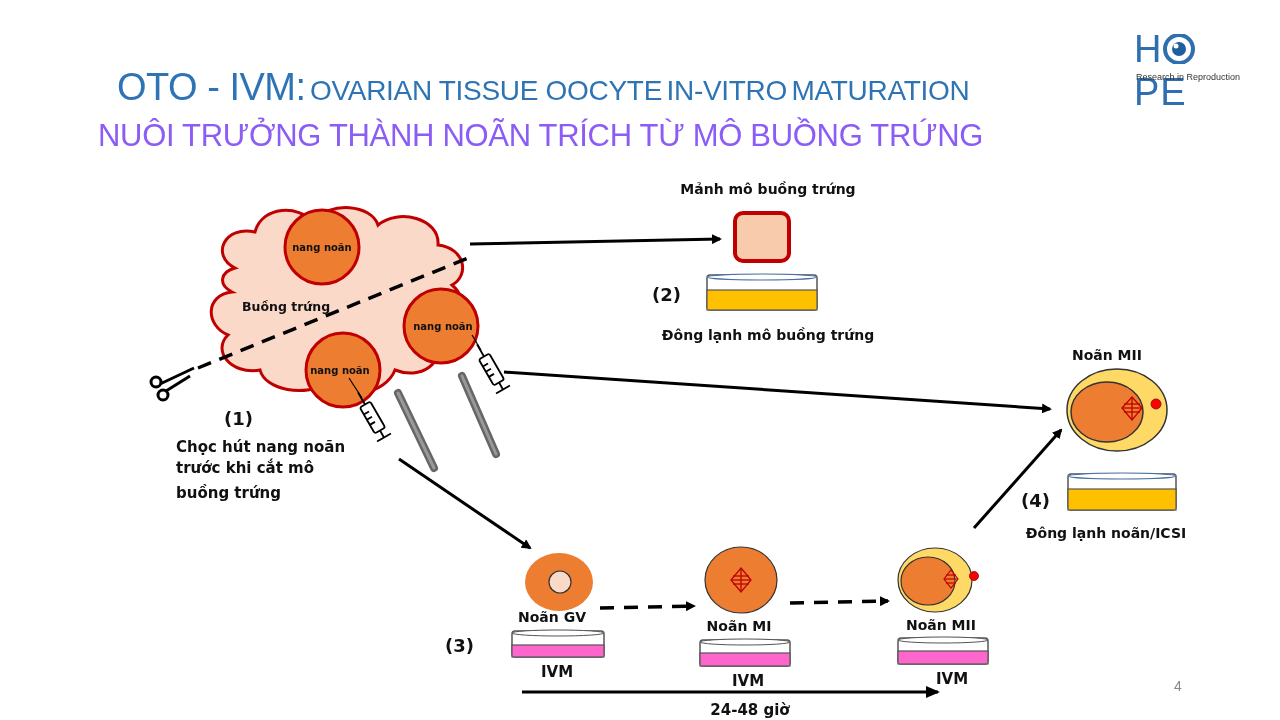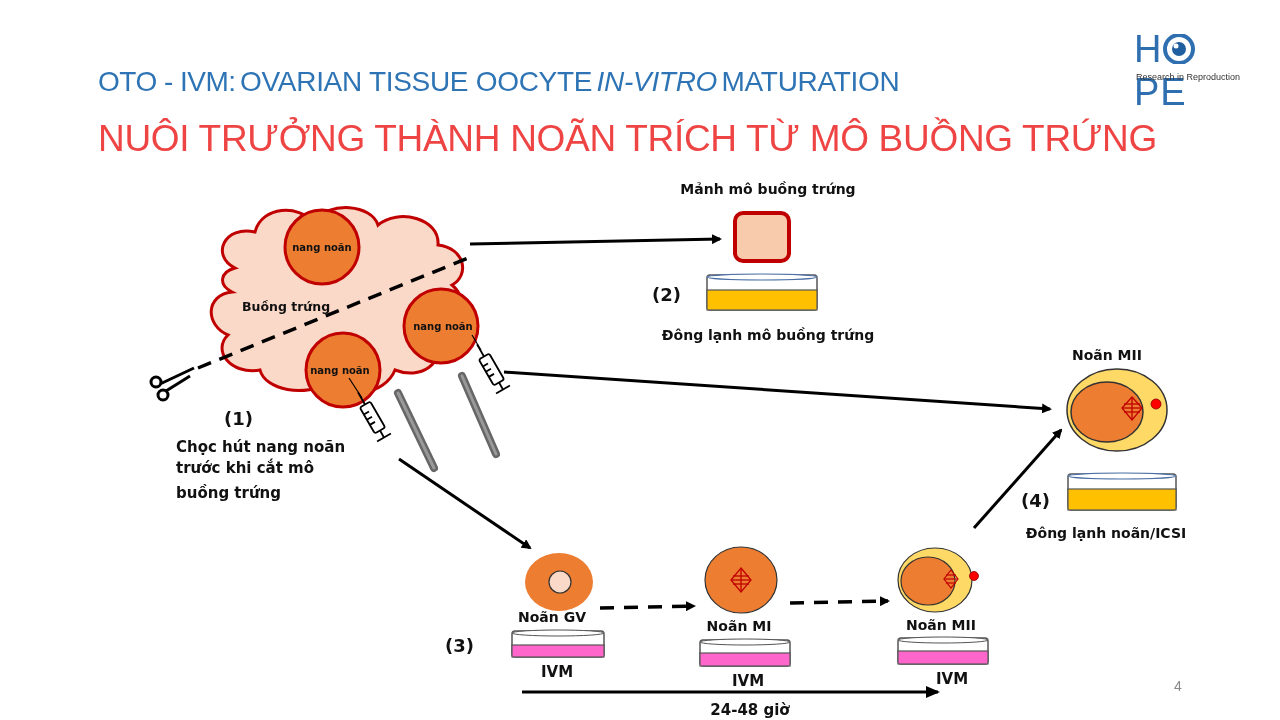--- a/index.html
+++ b/index.html
@@ -1,34 +1,34 @@
 <!DOCTYPE html>
 <html><head>
 <meta charset="utf-8">
 <style>
   html, body { margin:0; padding:0; background:#ffffff; }
   body { width:1280px; height:720px; position:relative; overflow:hidden; font-family:"Liberation Sans", sans-serif; }
   .title1 { position:absolute; left:98px; top:66px; color:#2e74b5; white-space:nowrap; font-family:"Liberation Sans", sans-serif; }
-  .title1 .big { font-size:28px; letter-spacing:-0.5px; }
+  .title1 .big { font-size:38px; letter-spacing:-0.5px;margin-left:19px; }
   .title1 .small { font-size:28px; letter-spacing:-0.3px; }
-  .title2 { position:absolute; left:98px; top:118px; font-size:37px; color:#ef4444; white-space:nowrap; letter-spacing:-0.3px; }
+  .title2 { position:absolute; left:98px; top:118px; font-size:31px; color:#8b5cf6; white-space:nowrap; letter-spacing:-0.3px; }
   .logo { position:absolute; left:1088px; top:34px; width:114px; height:50px;margin-left:46px; }
   .logo .word { position:absolute; left:0; top:-6px; font-size:38px; color:#2f6fb0; font-family:"Liberation Sans", sans-serif; letter-spacing:1px; }
   .logo .sub { position:absolute; left:2px; top:38px; font-size:9px; color:#333; white-space:nowrap; }
   .pagenum { position:absolute; left:1174px; top:678px; font-size:14px; color:#888; }
   svg.diagram { position:absolute; left:0; top:0; }
   .lbl { font-family:"DejaVu Sans", sans-serif; font-weight:bold; fill:#111; }
 </style>
 </head>
 <body>
 
 <div class="title1">
   <span class="big">OTO - IVM:</span>
   <span class="small">OVARIAN TISSUE OOCYTE</span>
-  <span class="small" style="font-style:italic">IN-VITRO</span>
+  <span class="small" style="">IN-VITRO</span>
   <span class="small">MATURATION</span>
 </div>
 <div class="title2">NUÔI TRƯỞNG THÀNH NOÃN TRÍCH TỪ MÔ BUỒNG TRỨNG</div>
 
 <div class="logo">
   <div class="word">
     <span>H</span><svg width="34" height="30" viewBox="0 0 34 30" style="vertical-align:-2px">
         <circle cx="17" cy="15" r="14" fill="none" stroke="#2f6fb0" stroke-width="4"></circle>
         <circle cx="17" cy="15" r="7" fill="#1f5f9f"></circle>
         <circle cx="14" cy="12" r="2.5" fill="#fff"></circle>

